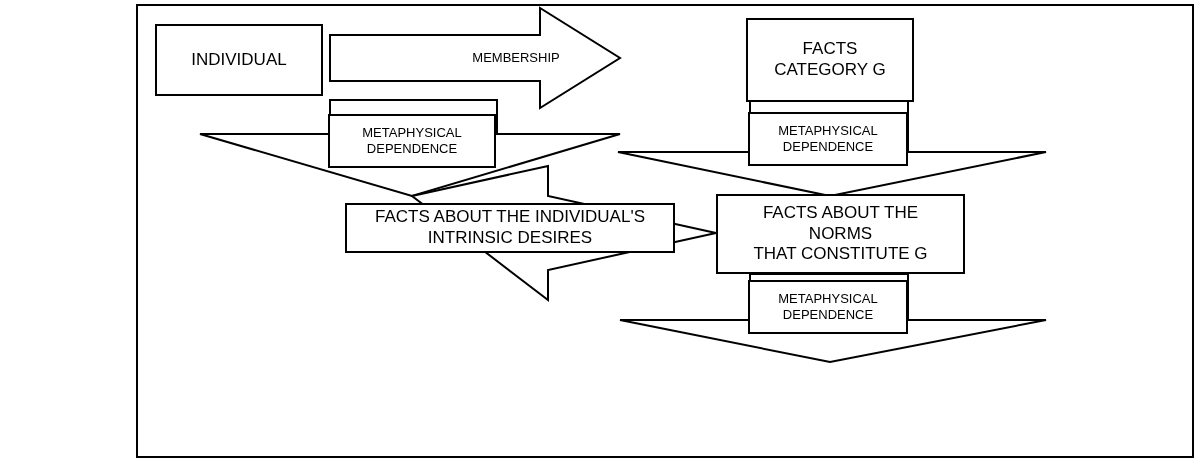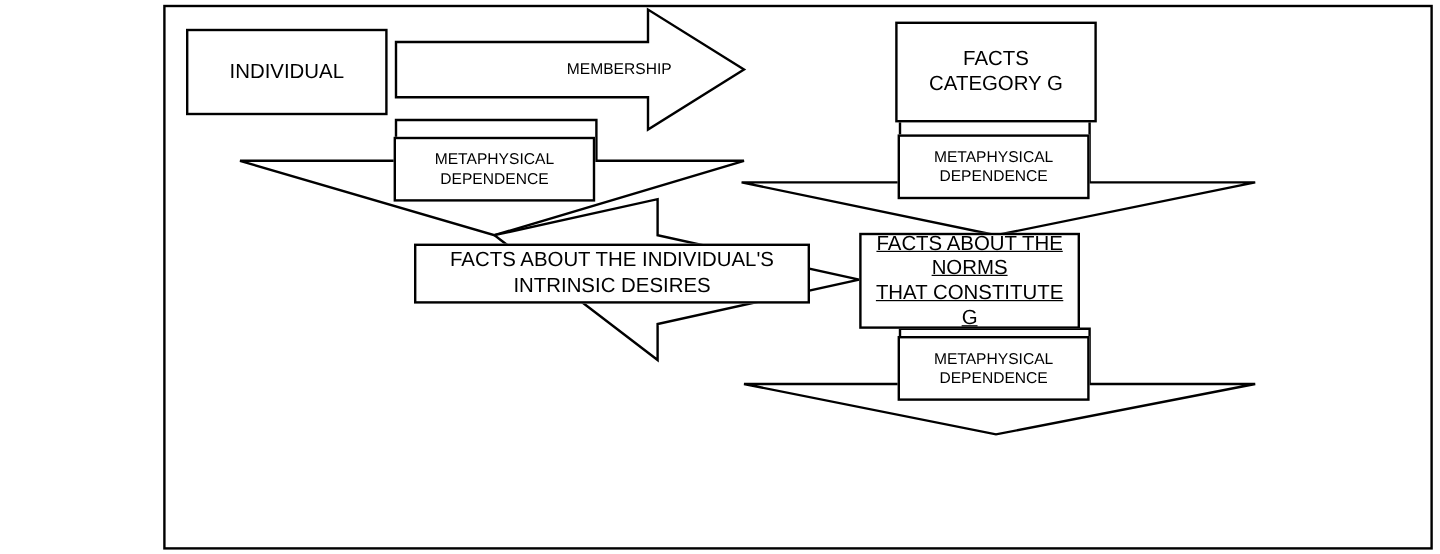--- a/index.html
+++ b/index.html
@@ -57,21 +57,21 @@
     color: #000000;
     white-space: pre-line;
     display: flex;
     align-items: center;
     justify-content: center;
   }
   
   #node-individual { left: 155px; top: 24px; width: 168px; height: 72px; text-align: center; }
   #node-gender     { left: 746px; top: 18px; width: 168px; height: 84px; }
   #node-desires    { left: 345px; top: 203px; width: 330px; height: 50px; }
-  #node-norms      { left: 716px; top: 194px; width: 184px; height: 80px; text-decoration: underline; }
+  #node-norms      { left: 716px; top: 194px; width: 249px; height: 80px; }
   #node-society    { left: 718px; top: 362px; width: 226px; height: 80px; }
 
   #label-membership { left: 400px; top: 43px; width: 232px; height: 30px; }
   #label-md-left    { left: 328px; top: 114px; width: 168px; height: 54px; background:#ffffff; border:2px solid #000; box-sizing:border-box;}
   #label-md-right   { left: 748px; top: 112px; width: 160px; height: 54px; background:#ffffff; border:2px solid #000; box-sizing:border-box;}
   #label-md-bottom  { left: 748px; top: 280px; width: 160px; height: 54px; background:#ffffff; border:2px solid #000; box-sizing:border-box;}
 </style>
 </head>
 <body>
 

